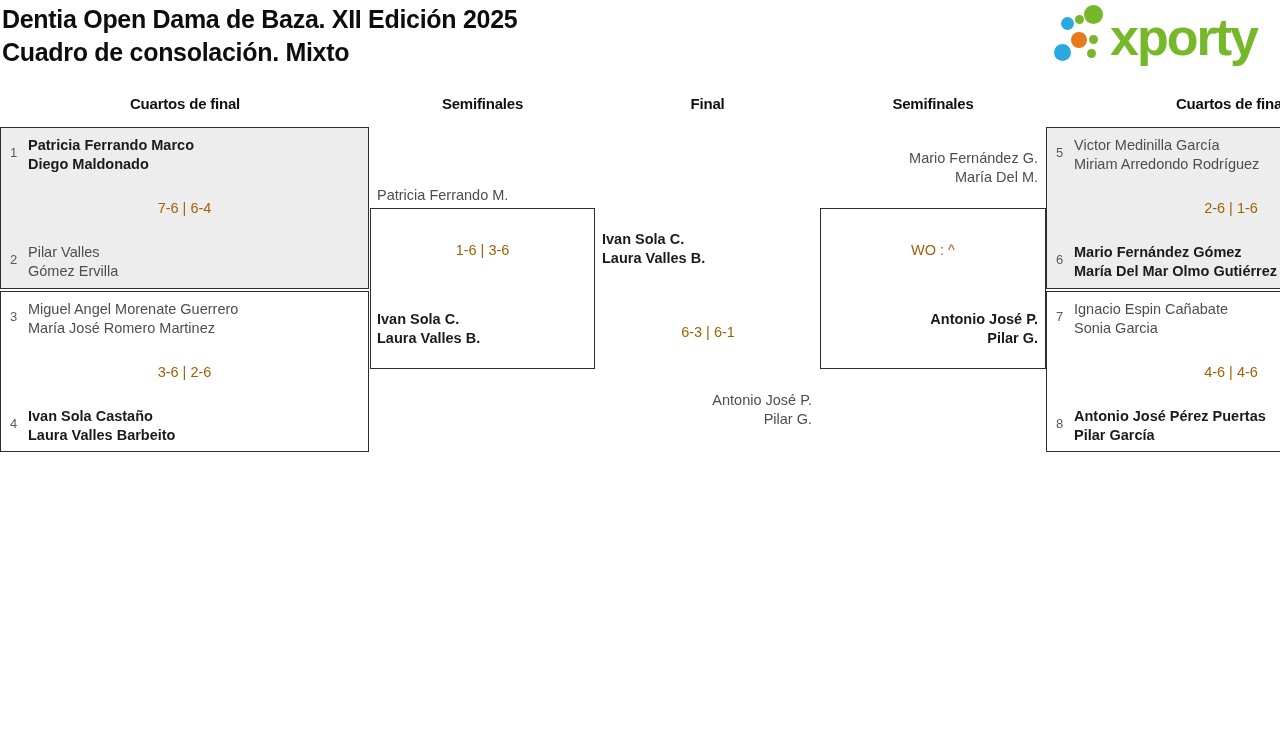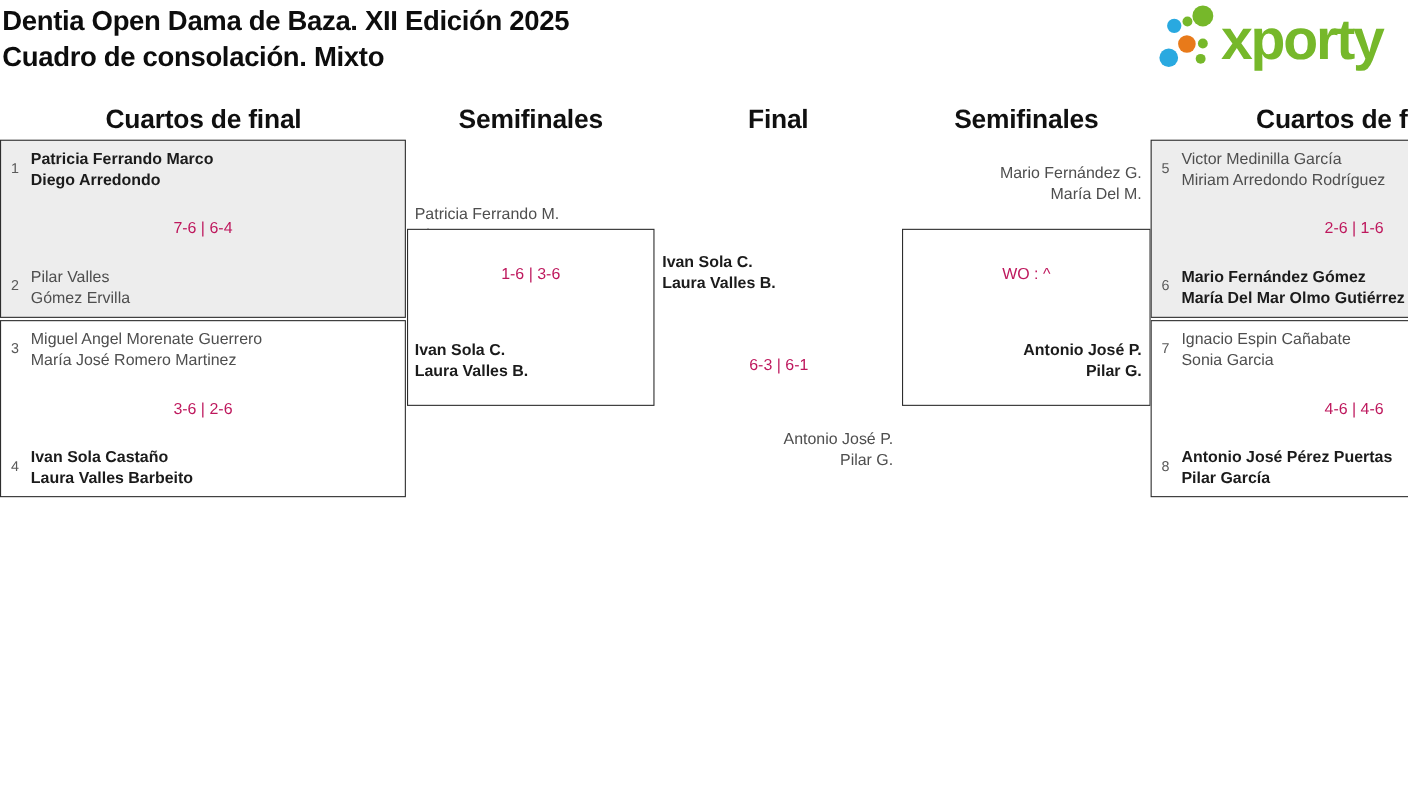--- a/index.html
+++ b/index.html
@@ -9,36 +9,36 @@
 
   .title { position:absolute; left:2px; top:3px; font-size:25px; font-weight:700;
            line-height:33px; color:#0d0d0d; letter-spacing:-0.3px; }
 
   
   .logo { position:absolute; left:1050px; top:0; width:230px; height:80px; }
   .dot { position:absolute; border-radius:50%; }
   .logo-text { position:absolute; left:1110px; top:11px; font-size:52px; font-weight:700;
                letter-spacing:-2px; color:#76b82a; line-height:52px; }
 
-  .round-header { position:absolute; top:95px; font-size:24px; font-weight:700;
+  .round-header { position:absolute; top:95px; font-size:15px; font-weight:700;
                   color:#101010; text-align:center; letter-spacing:-0.2px; white-space:nowrap; }
   .rh1 { left:0;      width:370px; }
   .rh2 { left:370px;  width:225px; }
   .rh3 { left:595px;  width:225px; }
   .rh4 { left:820px;  width:226px; }
   .rh5 { left:1046px; width:370px; }
 
   .match { position:absolute; border:1px solid #2d2d2d; background:#ffffff; }
   .match.shaded { background:#ededed; }
 
   .team { position:absolute; font-size:14.5px; line-height:19px; color:#4e4e4e;
           white-space:nowrap; }
   .team.winner { font-weight:700; color:#1b1b1b; }
   .seed { position:absolute; font-size:13px; color:#5a5a5a; }
-  .score { position:absolute; font-size:14.5px; color:#be185d; text-align:center;
+  .score { position:absolute; font-size:14.5px; color:#a16207; text-align:center;
            white-space:nowrap; }
 
   
   .qf .seed-top    { left:9px;  top:17px; }
   .qf .team-top    { left:27px; top:8px; }
   .qf .match-score { left:0; width:100%; top:72px; }
   .qf .seed-bot    { left:9px;  top:124px; }
   .qf .team-bot    { left:27px; top:115px; }
 
   
@@ -77,21 +77,21 @@
   <div class="round-header rh1">Cuartos de final</div>
   <div class="round-header rh2">Semifinales</div>
   <div class="round-header rh3">Final</div>
   <div class="round-header rh4">Semifinales</div>
   <div class="round-header rh5">Cuartos de final</div>
 
   <div class="match qf shaded qf-l1">
     <span class="seed seed-top">1</span>
     <div class="team winner team-top">
       <div>Patricia Ferrando Marco</div>
-      <div>Diego Arredondo</div>
+      <div>Diego Maldonado</div>
     </div>
     <div class="score match-score">7-6 | 6-4</div>
     <span class="seed seed-bot">2</span>
     <div class="team team-bot">
       <div>Pilar Valles</div>
       <div>Gómez Ervilla</div>
     </div>
   </div>
 
   <div class="match qf qf-l2">

